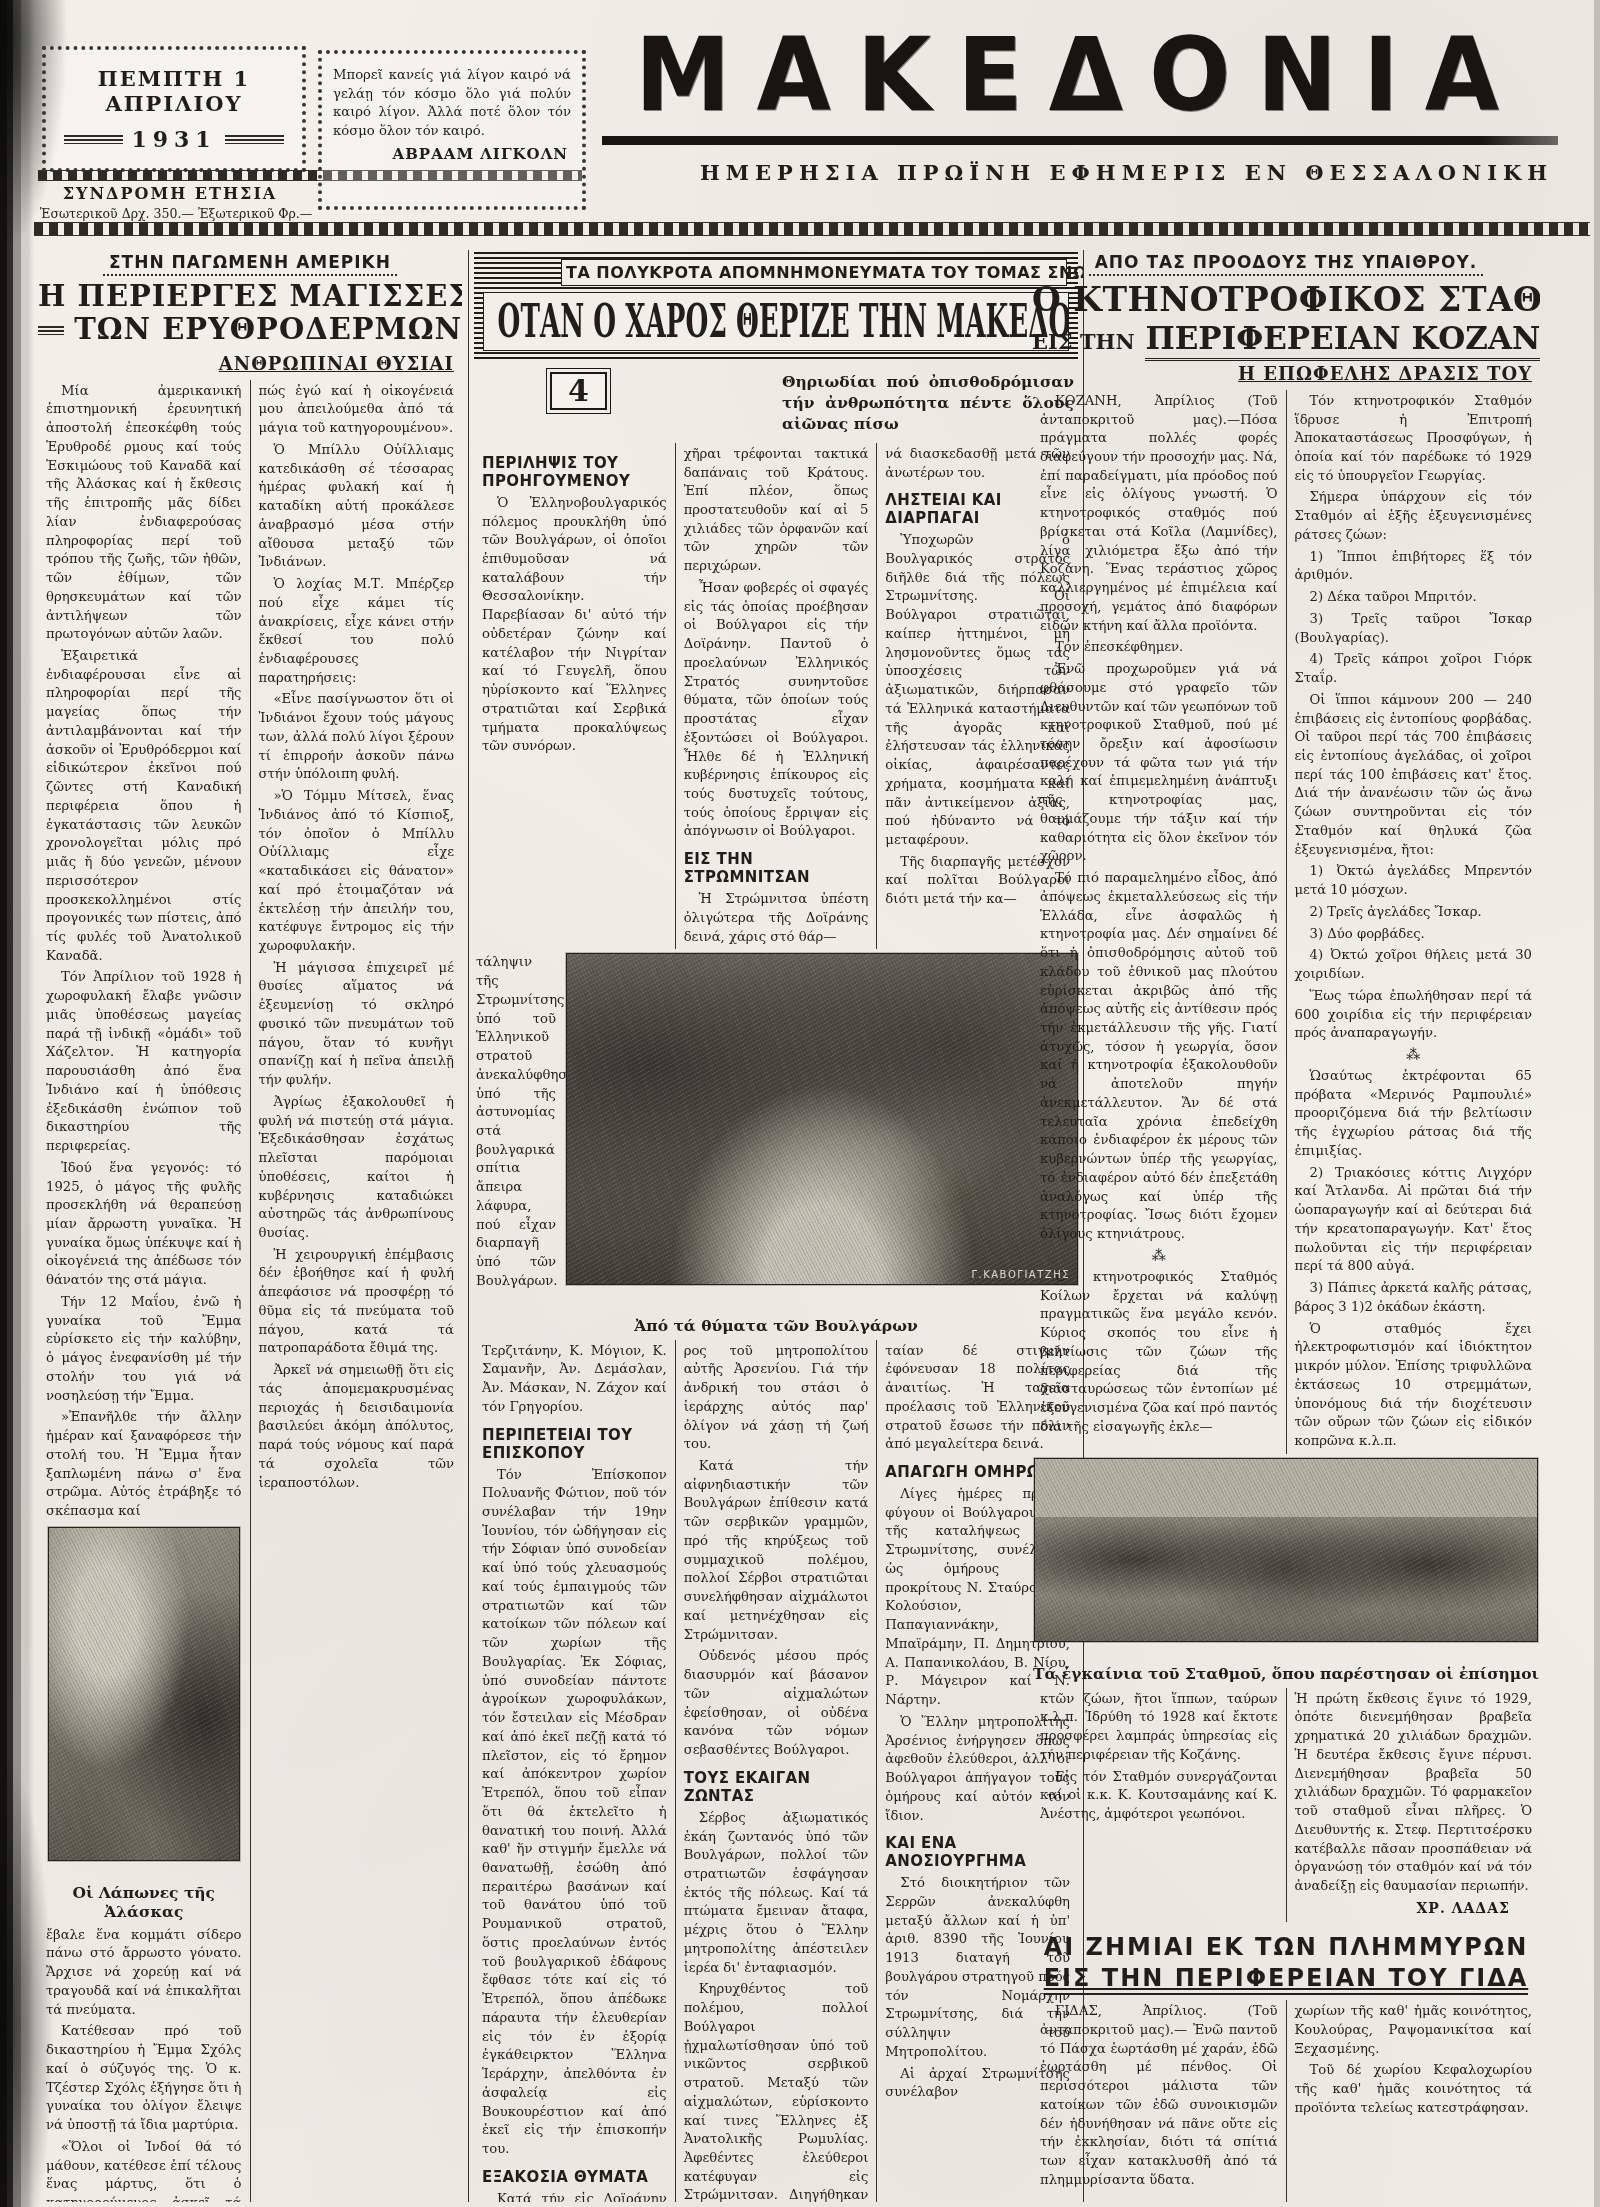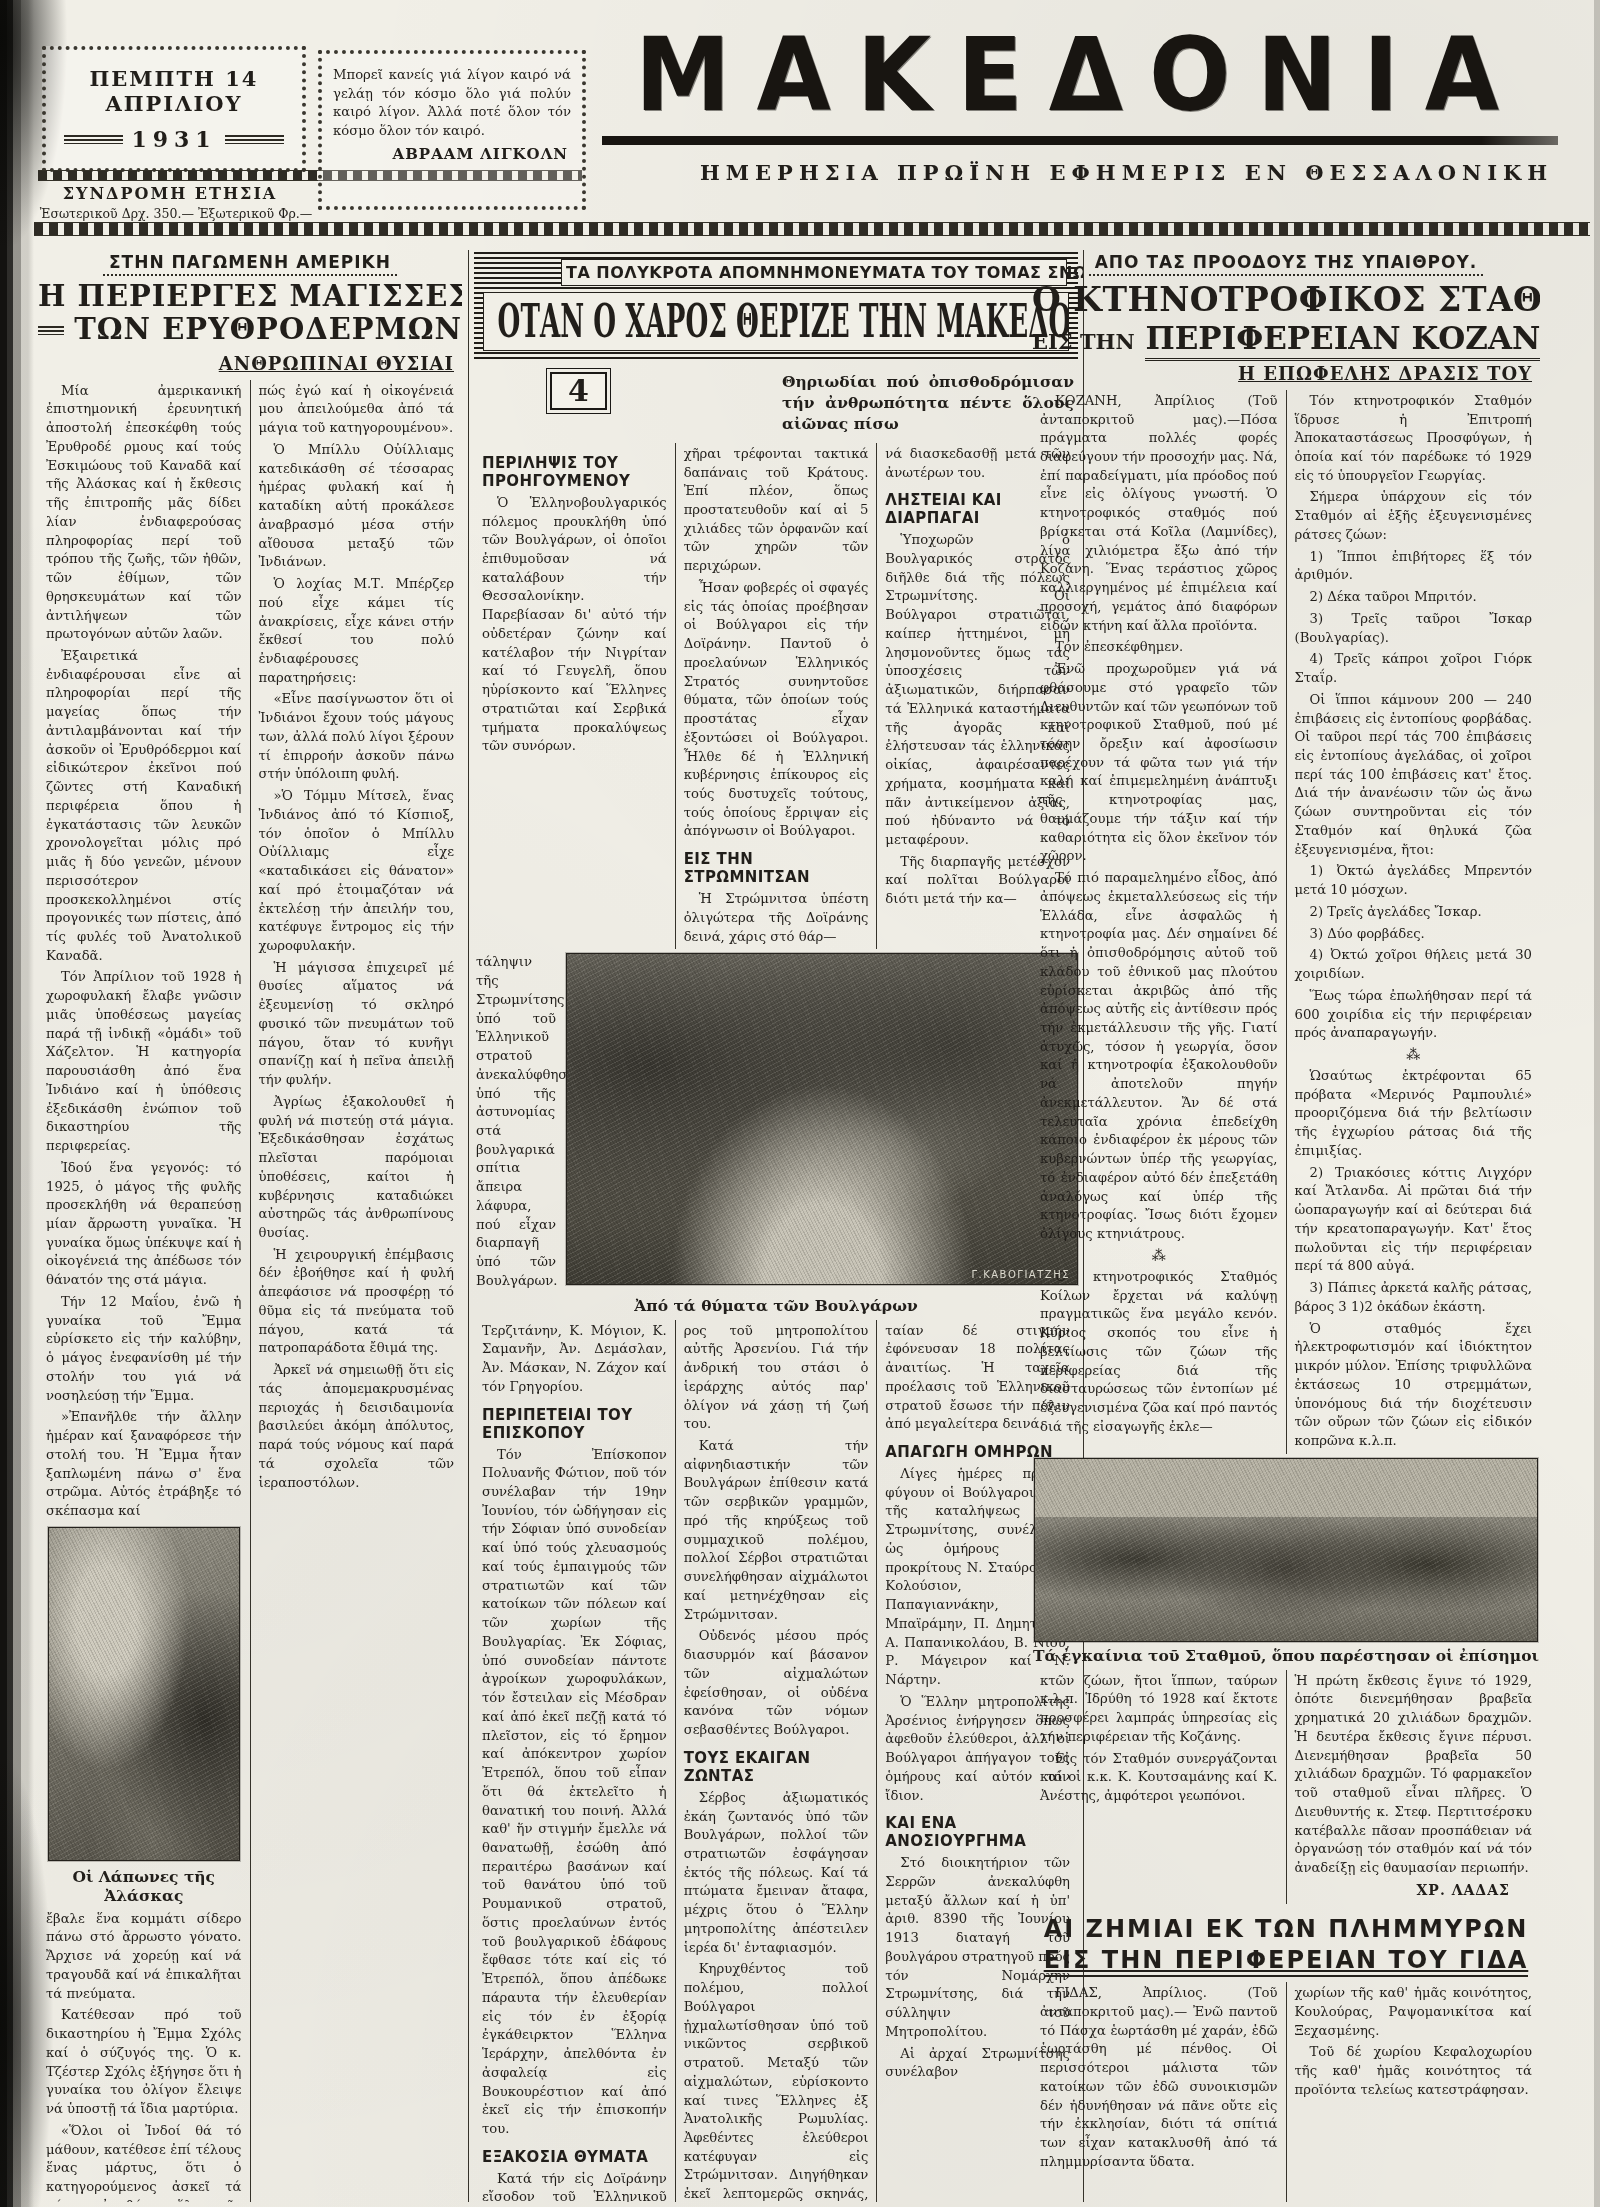--- a/index.html
+++ b/index.html
@@ -54,21 +54,21 @@
 
   
   .colrow{display:flex;align-items:stretch;}
   .colrow .col{flex:1;padding:2px 8px 0;min-width:0;}
   .colrow .col + .col{border-left:1px solid #35322a;}
   .para{margin:0 0 3px;font:13.2px/1.42 "DejaVu Serif",serif;text-align:justify;text-indent:15px;}
   .noindent{text-indent:0;}
   .sec-head{font:bold 15px "DejaVu Sans",sans-serif;letter-spacing:.4px;margin:9px 0 4px;}
   .sig{font:bold 14px "DejaVu Serif",serif;text-align:right;padding-right:22px;margin:4px 0 6px;letter-spacing:1px;}
   .star-sep{text-align:center;font:14px "DejaVu Serif",serif;margin:4px 0;}
-  .caption{font:bold 15.5px "DejaVu Serif",serif;text-align:center;margin:2px 0 5px;}
+  .caption{font:bold 15.5px "DejaVu Serif",serif;text-align:center;margin:22px 0 5px;}
 
   
   .photo{position:relative;border:1px solid #24211c;box-shadow:0 0 0 1px rgba(36,33,28,.25);}
   .photo::after{content:"";position:absolute;inset:0;
     background:
       repeating-linear-gradient(63deg,rgba(18,17,14,.15) 0 1px,transparent 1px 3px),
       repeating-linear-gradient(-28deg,rgba(243,241,233,.12) 0 1px,transparent 1px 4px);}
   .ph-crowd{background:
       radial-gradient(ellipse at 50% 98%, #c7c3b6 0 16%, transparent 42%),
       radial-gradient(ellipse at 16% 34%, #37352f, transparent 52%),
@@ -116,21 +116,21 @@
 </head>
 <body>
 
 <div class="page">
   <div class="edge-left"></div>
   <div class="edge-blob-top"></div>
   <div class="edge-blob-bot"></div>
   <div class="edge-right"></div>
 
   <div class="obox" style="left:42px;top:46px;width:256px;height:118px;">
-    <div class="date-line">ΠΕΜΠΤΗ 14 ΑΠΡΙΛΙΟΥ</div>
+    <div class="date-line">ΠΕΜΠΤΗ 1 ΑΠΡΙΛΙΟΥ</div>
     <div class="year-row">
       <div class="mrule"></div>
       <div class="year">1931</div>
       <div class="mrule"></div>
     </div>
   </div>
   <div class="chain" style="left:38px;top:170px;width:544px;"></div>
   <div class="sub1" style="left:42px;top:184px;width:256px;">ΣΥΝΔΡΟΜΗ ΕΤΗΣΙΑ</div>
   <div class="sub2" style="left:28px;top:206px;width:296px;">Ἐσωτερικοῦ Δρχ. 350.— Ἐξωτερικοῦ Φρ.—</div>
 

